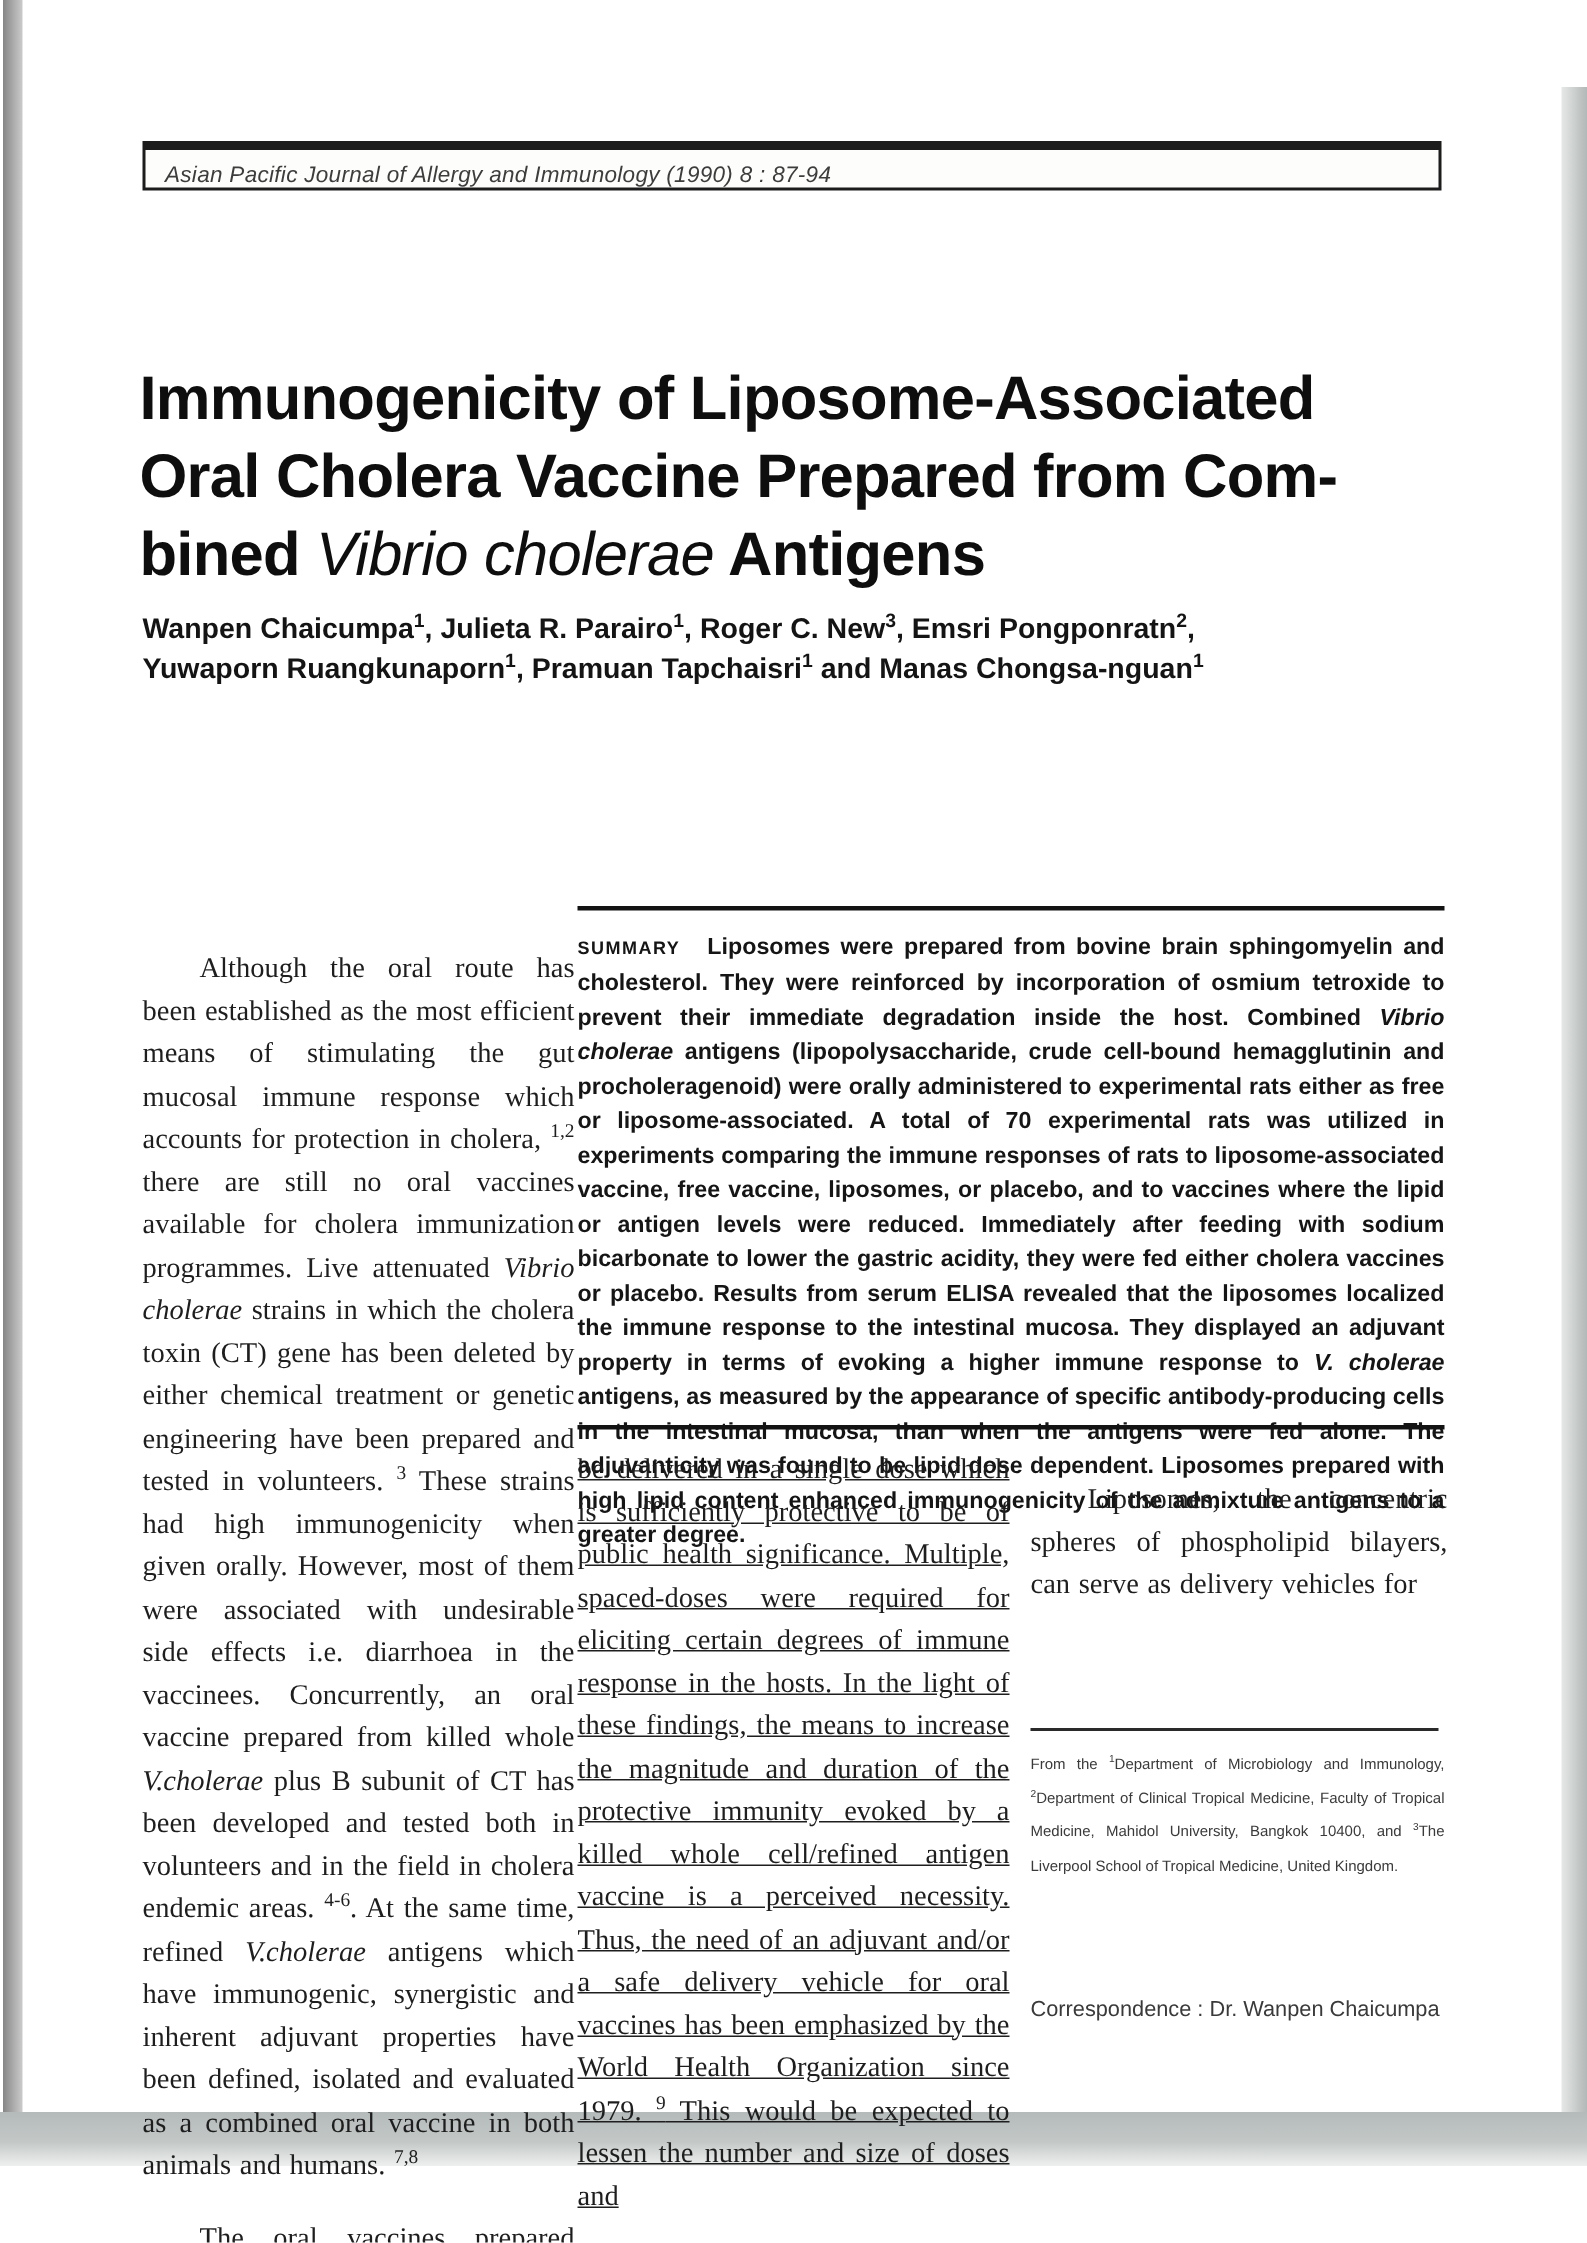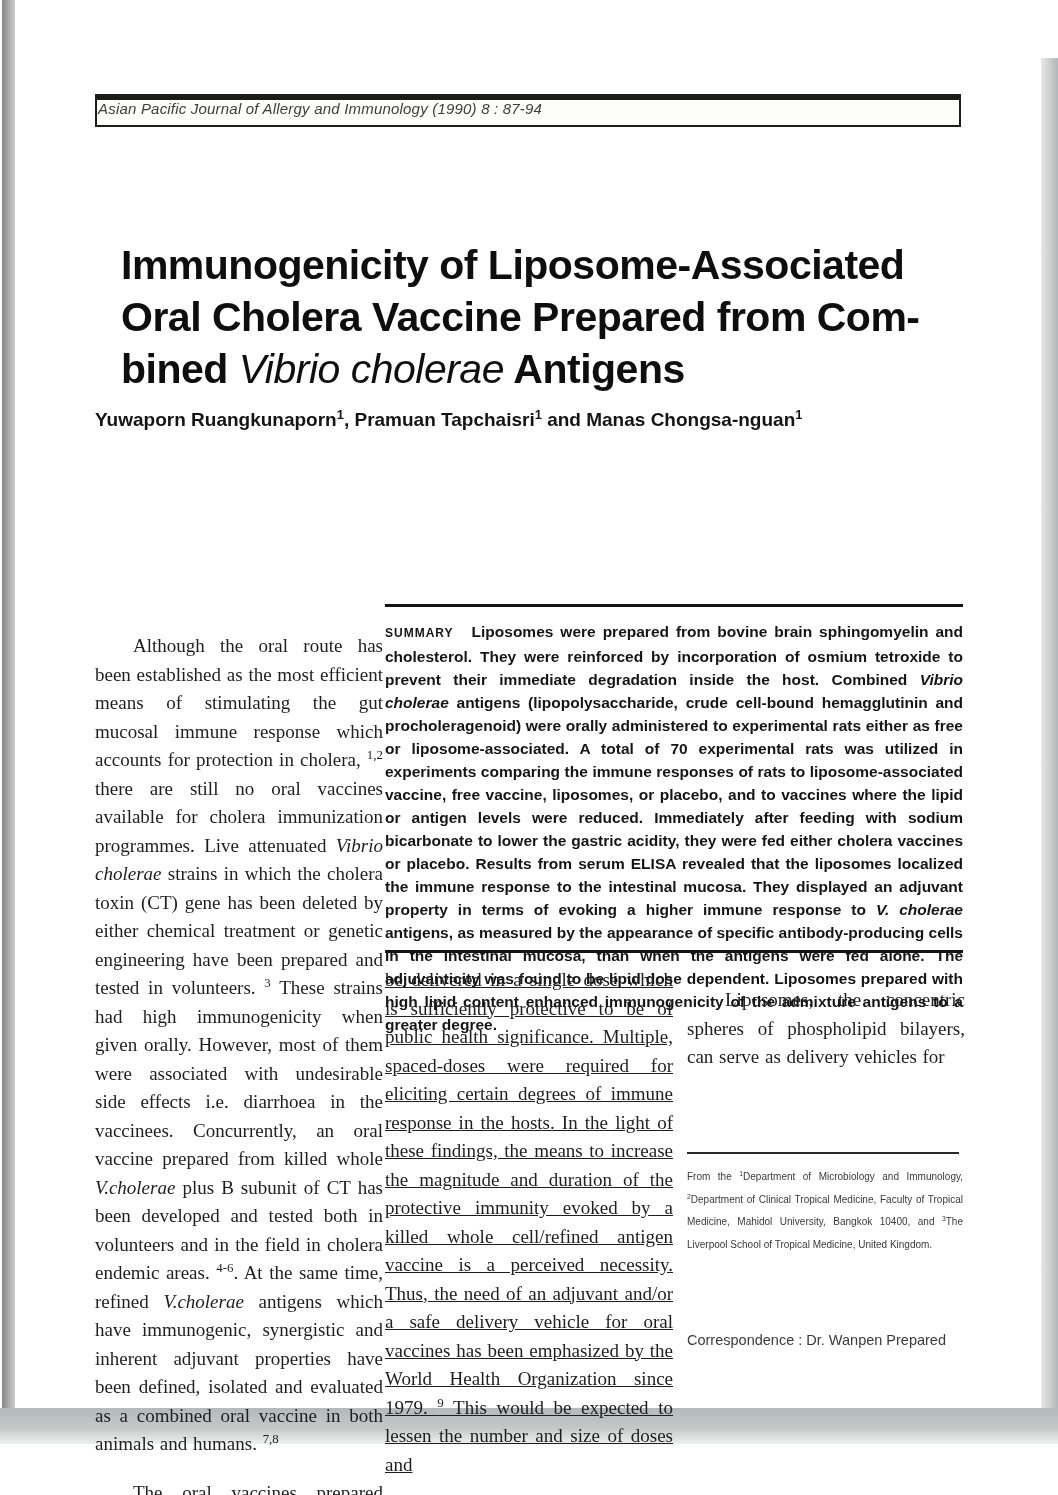--- a/index.html
+++ b/index.html
@@ -35,41 +35,40 @@
   }
   .journal-box {
     position: absolute;
     left: 95px; top: 94px;
     width: 866px; height: 33px;
     box-sizing: border-box;
     border: 2px solid #1c1c1c;
     border-top-width: 6px;
     background: #fdfdfb;
     display: flex;
-    align-items: flex-start;
-    padding-left: 1px;
+    align-items: flex-end;
+    padding-left: 13px;
   }
   .journal-line {
     font-family: "Liberation Sans", sans-serif;
     font-style: italic;
     font-size: 15px;
     color: #3d3d3d;
     letter-spacing: 0.2px;
   }
   .doc-title {
     position: absolute;
     left: 93px; top: 212px;
     width: 870px;
     font-family: "Liberation Sans", sans-serif;
     font-weight: bold;
     font-size: 41px;
     line-height: 52px;
     color: #0e0e0e;
     letter-spacing: -0.5px;
-    margin-left: 28px;
   }
   .doc-title .seg-i { font-weight: 500; }
   .authors {
     position: absolute;
     left: 95px; top: 406px;
     width: 780px;
     font-family: "Liberation Sans", sans-serif;
     font-weight: bold;
     font-size: 19px;
     line-height: 27px;
@@ -143,20 +142,21 @@
 <div class="scan-strip-right"></div>
 <div class="scan-band-bottom"></div>
 
 <div class="journal-box">
   <span class="journal-line">Asian Pacific Journal of Allergy and Immunology (1990) 8 : 87-94</span>
 </div>
 
 <h1 class="doc-title"><span>Immunogenicity of Liposome-Associated</span><br><span>Oral Cholera Vaccine Prepared from Com-</span><br><span>bined </span><span class="seg-i">Vibrio cholerae</span><span> Antigens</span></h1>
 
 <div class="authors">
+  <div><span>Wanpen Chaicumpa</span><sup>1</sup><span>,  Julieta R. Parairo</span><sup>1</sup><span>,  Roger C. New</span><sup>3</sup><span>,  Emsri Pongponratn</span><sup>2</sup><span>,</span></div>
   <div><span>Yuwaporn Ruangkunaporn</span><sup>1</sup><span>, Pramuan Tapchaisri</span><sup>1</sup><span> and Manas Chongsa-nguan</span><sup>1</sup></div>
 </div>
 
 <div class="col col-intro">
   <p class="indent"><span>Although the oral route has been established as the most efficient means of stimulating the gut mucosal immune response which accounts for protection in cholera, </span><sup>1,2</sup><span> there are still no oral vaccines available for cholera immunization programmes. Live attenuated </span><span class="seg-i">Vibrio cholerae</span><span> strains in which the cholera toxin (CT) gene has been deleted by either chemical treatment or genetic engineering have been prepared and tested in volunteers. </span><sup>3</sup><span> These strains had high immunogenicity when given orally.  However, most of them were associated with undesirable side effects i.e. diarrhoea in the vaccinees.  Concurrently, an oral vaccine prepared from killed whole </span><span class="seg-i">V.cholerae</span><span> plus B subunit of CT has been developed and tested both in volunteers and in the field in cholera endemic areas. </span><sup>4-6</sup><span>.  At the same time, refined </span><span class="seg-i">V.cholerae</span><span> antigens which have immunogenic, synergistic and inherent adjuvant properties have been defined, isolated and evaluated as a combined oral vaccine in both animals and humans. </span><sup>7,8</sup></p>
   <p class="indent"><span>The oral vaccines prepared from killed whole </span><span class="seg-i">V.cholerae</span><span> or refined antigens are apparently safe, with no untoward reactions but low immunogenicity.  None of them can</span></p>
 </div>
 
 <div class="rule rule-summary-top"></div>
 
@@ -171,13 +171,13 @@
 </div>
 
 <div class="col col-right">
   <p class="indent"><span>Liposomes, the concentric spheres of phospholipid bilayers, can serve as delivery vehicles for</span></p>
 </div>
 
 <div class="rule rule-footnote"></div>
 
 <div class="footnote"><span>From the </span><sup>1</sup><span>Department of Microbiology and Immunology, </span><sup>2</sup><span>Department of Clinical Tropical Medicine, Faculty of Tropical Medicine, Mahidol University, Bangkok 10400, and </span><sup>3</sup><span>The Liverpool School of Tropical Medicine, United Kingdom.</span></div>
 
-<div class="correspondence">Correspondence :  Dr. Wanpen Prepared</div>
+<div class="correspondence">Correspondence :  Dr. Wanpen Chaicumpa</div>
 
 </body></html>

